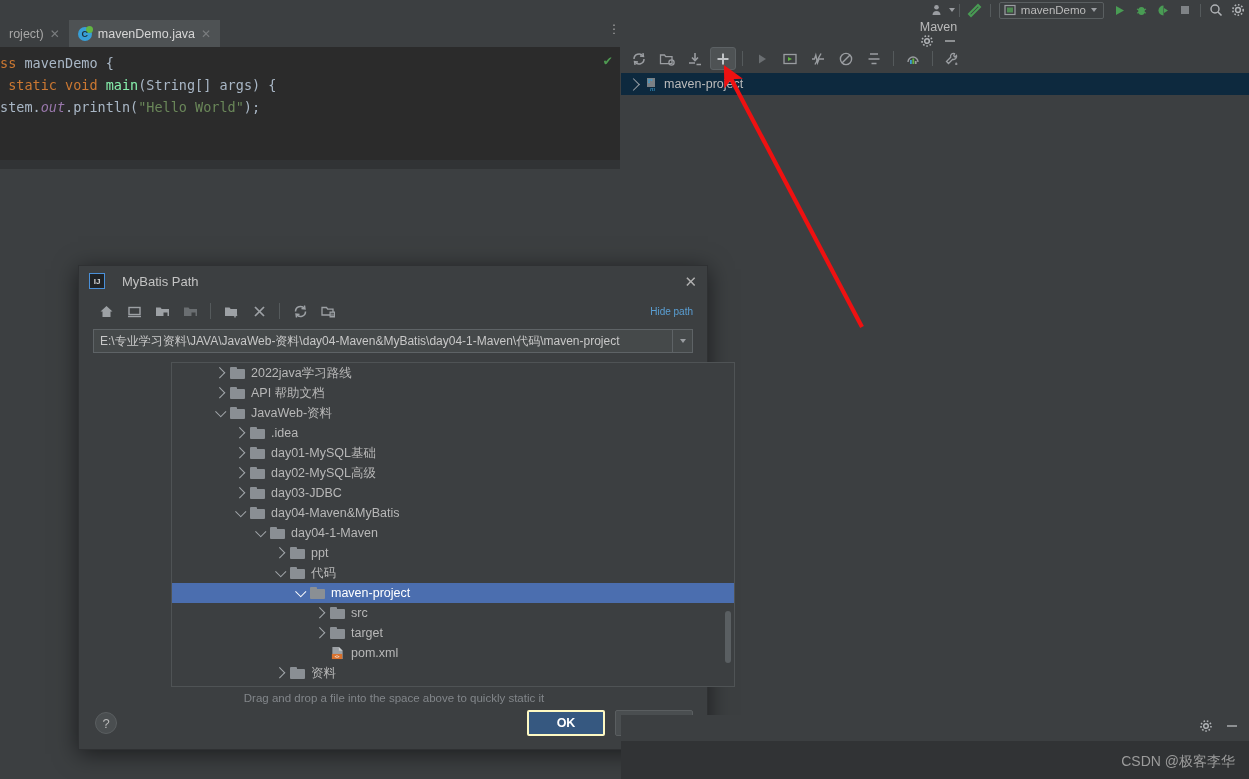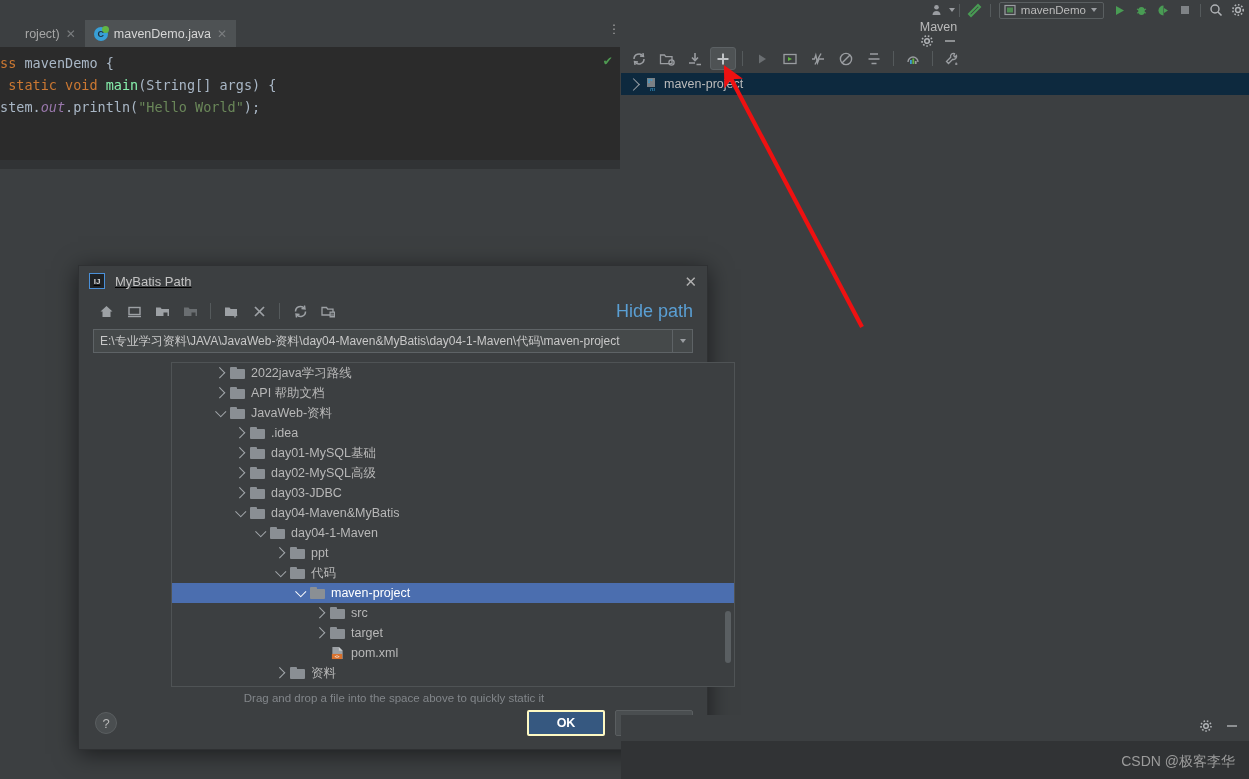--- a/index.html
+++ b/index.html
@@ -33,21 +33,21 @@
     width: 0; height: 0; border-left: 3.5px solid transparent;
     border-right: 3.5px solid transparent; border-top: 4px solid #9a9da1;
   }
 
   
   .editor-pane {
     position: absolute; left: 0; top: 20px; width: 620px; height: 140px;
   }
   .tabs-row {
     position: absolute; left: 0; top: 0; width: 620px; height: 27px;
-    background: #3c3f41; display: flex; align-items: stretch; padding-left: 16px;
+    background: #3c3f41; display: flex; align-items: stretch;
   }
   .tab {
     display: flex; align-items: center; gap: 6px; padding: 0 9px;
     font-size: 12.5px; color: #a7a7a7; height: 27px;
   }
   .tab.active { background: #4e5254; color: #d6d6d6; }
   .tab-close { font-size: 12px; color: #7a7d7f; }
   .java-icon {
     width: 14px; height: 14px; border-radius: 50%;
     background: #389fd6; position: relative; flex: none;
@@ -134,41 +134,41 @@
   
   .dialog {
     position: absolute; left: 78px; top: 265px; width: 630px; height: 485px;
     background: #3c3f41; border: 1px solid #2f3133;
     box-shadow: 0 4px 22px rgba(0,0,0,.55);
   }
   .dlg-title-bar {
     height: 30px; display: flex; align-items: center; padding: 0 10px;
     justify-content: space-between;
   }
-  .dlg-title-left { display: flex; align-items: center; gap: 10px; text-decoration: underline; }
+  .dlg-title-left { display: flex; align-items: center; gap: 17px; }
   .ij-logo {
     width: 16px; height: 16px; border: 1.5px solid #4a90d9;
     display: flex; align-items: center; justify-content: center;
     font-size: 8px; color: #d6d6d6; font-weight: bold; background: #1f2225;
   }
   .dlg-title-text { font-size: 13px; color: #c3c3c3; }
   .dlg-close { font-size: 15px; color: #b0b0b0; line-height: 1; }
 
   .dlg-toolbar {
     height: 30px; display: flex; align-items: center; padding: 0 14px;
     justify-content: space-between;
   }
   .dlg-tools { display: flex; align-items: center; gap: 2px; }
   .dt-btn {
     width: 26px; height: 24px; display: flex; align-items: center;
     justify-content: center; color: #9da1a5;
   }
   .dt-btn.dim { color: #6a6e71; }
   .dt-sep { width: 1px; height: 16px; background: #555a5c; margin: 0 5px; }
-  .hide-path { font-size: 18px; color: #5a9fd4; }
+  .hide-path { font-size: 10px; color: #5a9fd4; }
 
   .path-row {
     margin: 3px 14px 3px 14px; height: 24px; display: flex;
     border: 1px solid #5e6366; background: #45494a;
   }
   .path-input {
     flex: 1; background: transparent; border: none; outline: none;
     color: #c8c8c8; font-size: 12px; padding: 0 6px;
     font-family: "Liberation Sans", sans-serif;
   }

